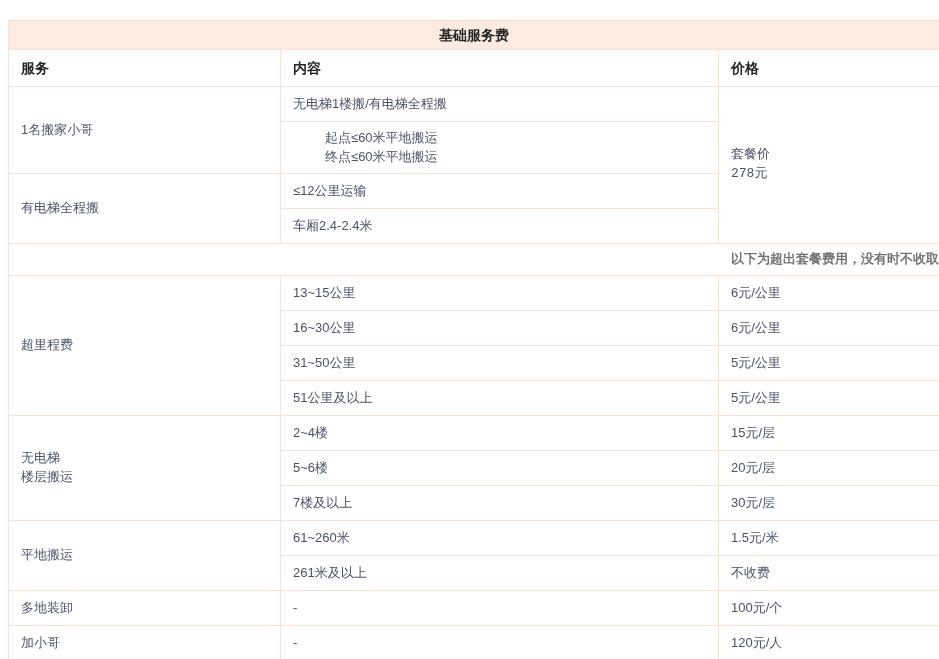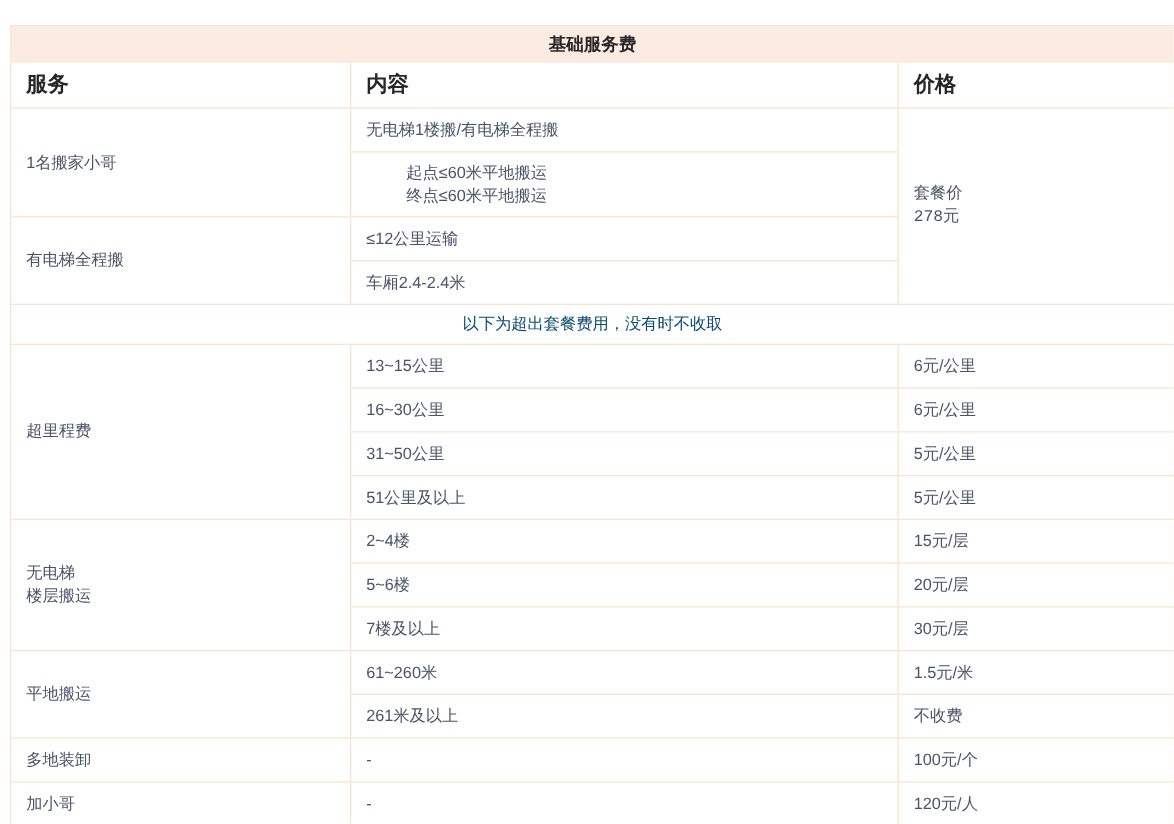--- a/index.html
+++ b/index.html
@@ -38,31 +38,32 @@
     text-align: center;
     font-weight: bold;
     font-size: 14px;
     color: #262626;
     height: 28px;
     padding: 0;
   }
   tr.header-row th {
     background: #ffffff;
     font-weight: bold;
-    font-size: 17px;
+    font-size: 14px;
     color: #262626;
     height: 36px;
   }
   tr.data-row td { height: 34px; margin-top: 47px; }
   tr.tall-row td { height: 51px; padding-left: 44px; }
   tr.banner-row td {
     height: 31px;
-    text-align: center;
-    color: #0c4a6e;
+    text-align: right;
+    color: #737373;
     padding: 0;
+    font-weight: bold;
   }
   td.pre { white-space: pre-line; }
   td.price-span { vertical-align: middle; font-family: Liberation Mono, monospace; }
 </style>
 </head>
 <body>
 
 <div class="page">
   <table class="pricing">
     <colgroup>

